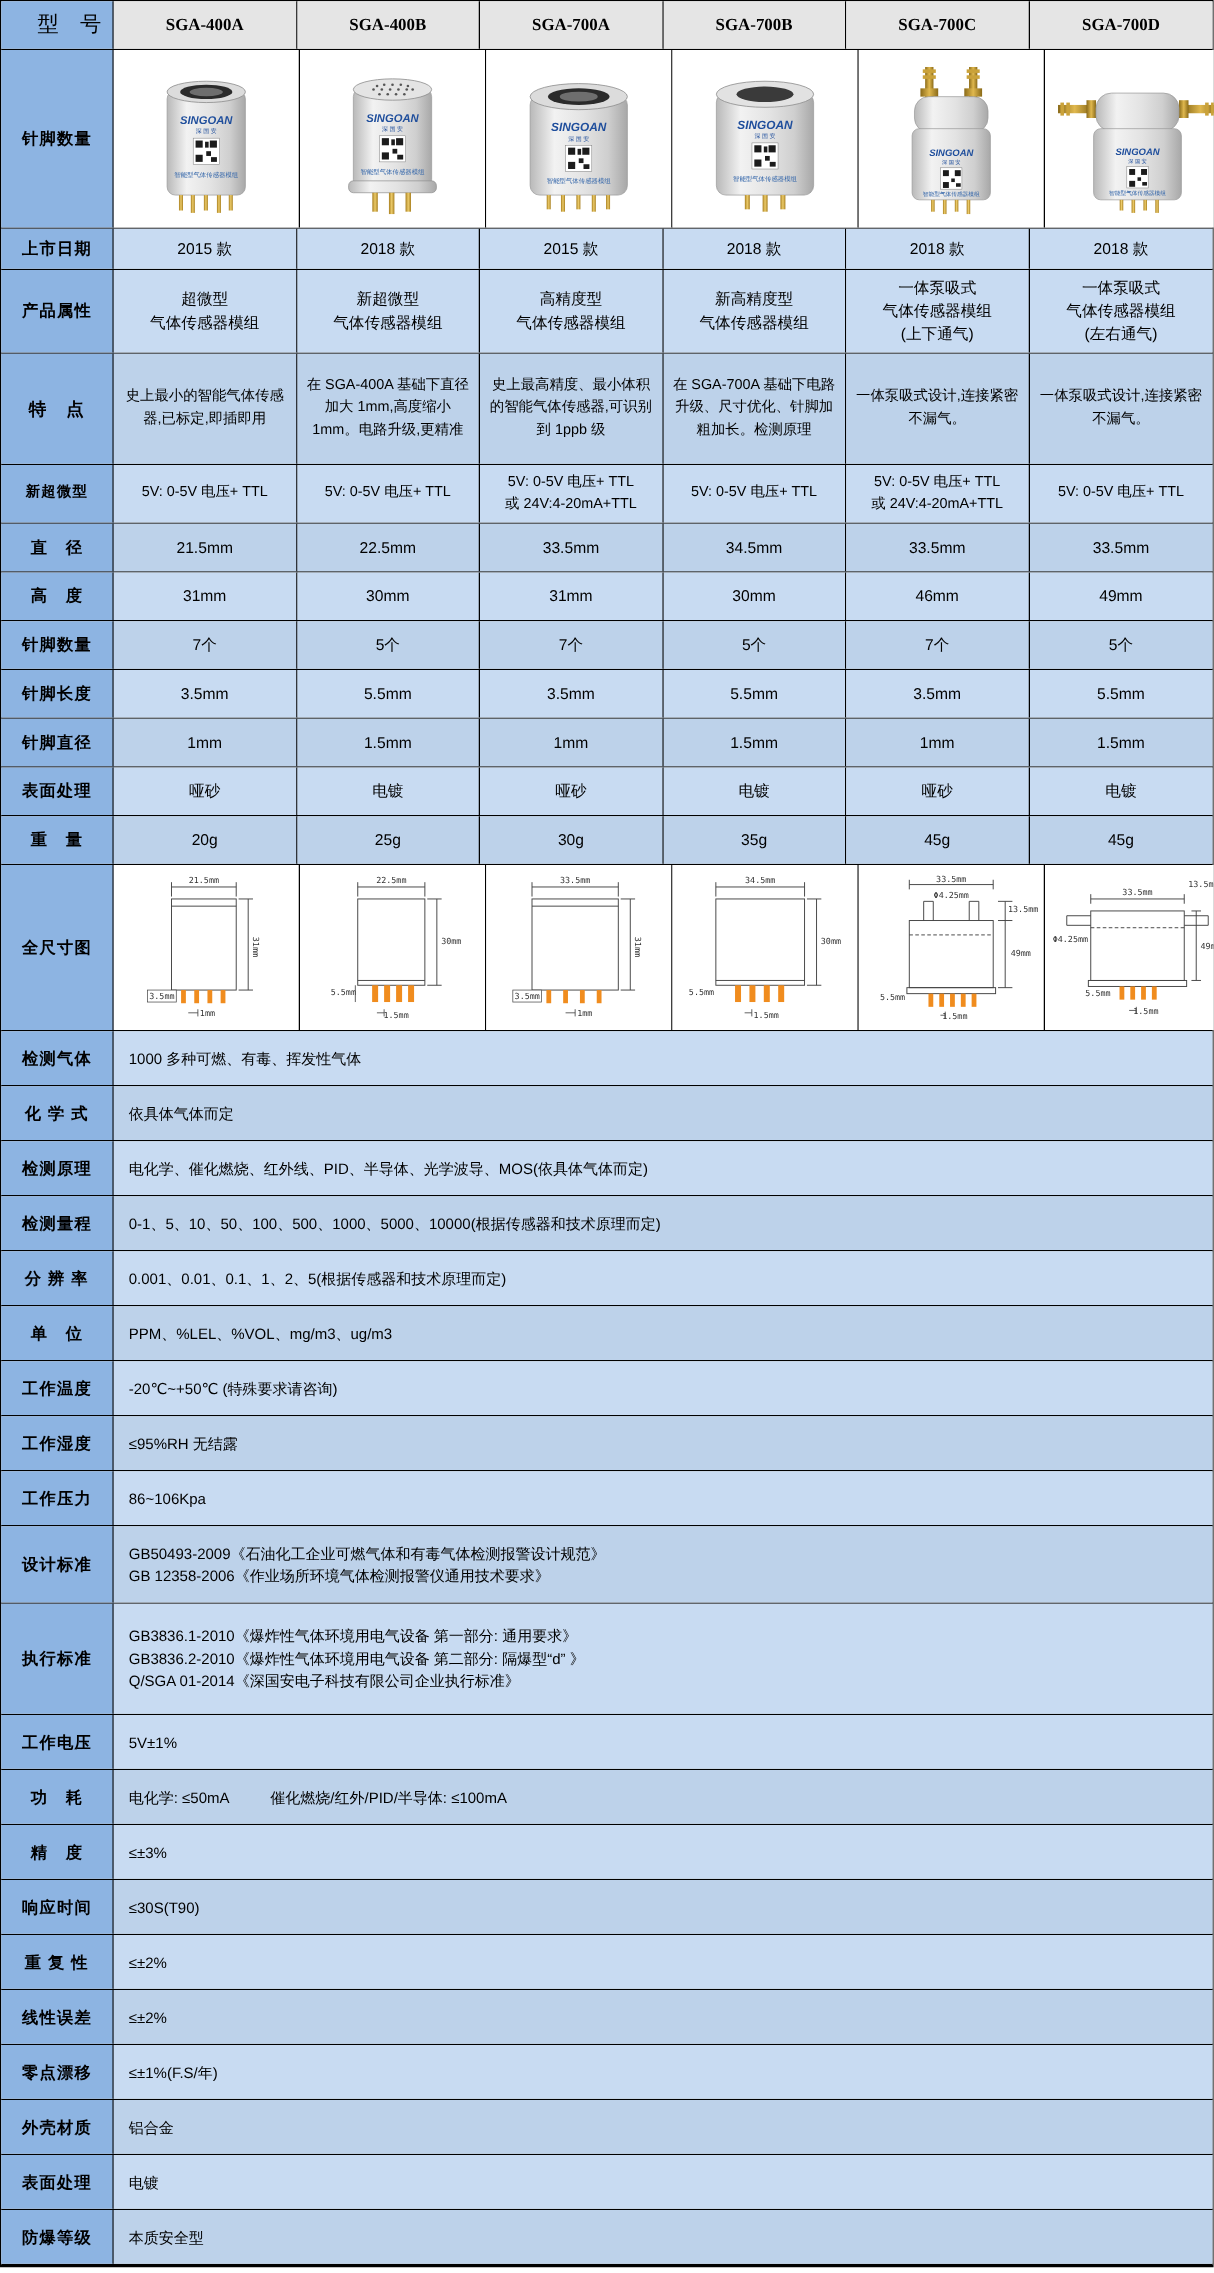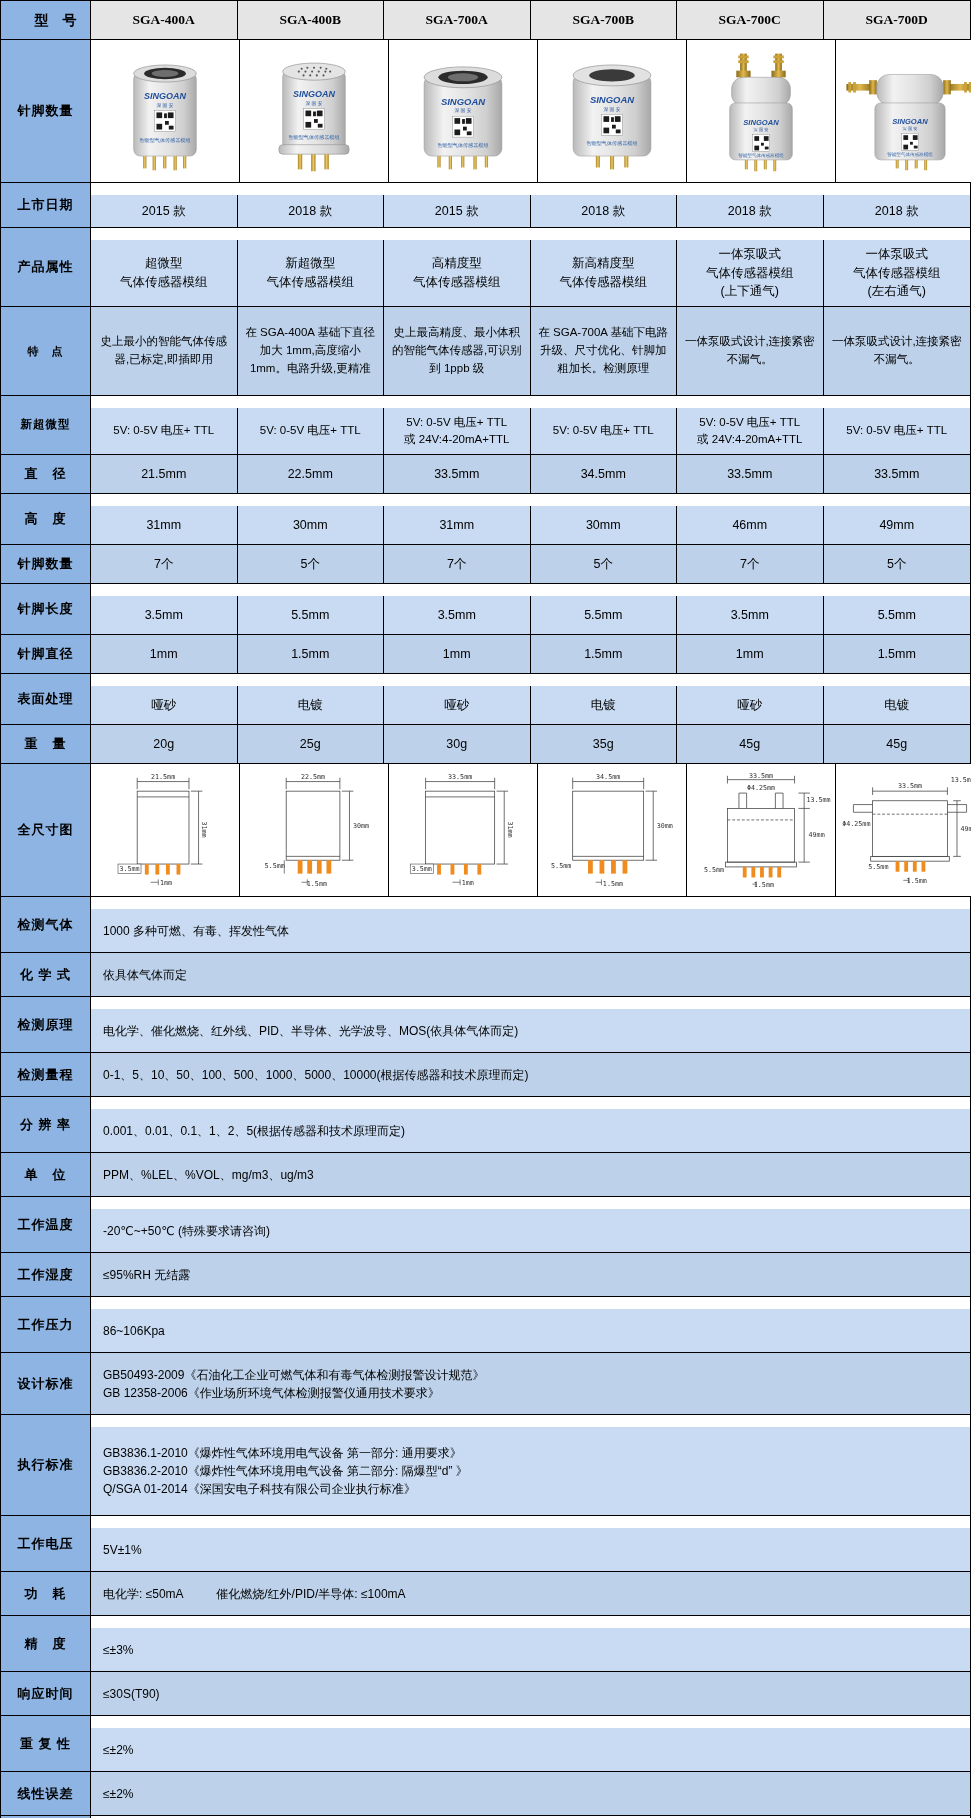--- a/index.html
+++ b/index.html
@@ -6,30 +6,30 @@
   body{width:971px;font-family:"Liberation Sans","DejaVu Sans",sans-serif;color:#000;}
   .tbl{width:969px;border:1px solid #000;border-bottom:2px solid #000;}
   .row{display:grid;grid-template-columns:90px repeat(6,1fr);border-bottom:1px solid #000;}
   .row:last-child{border-bottom:none;}
   .frow{display:grid;grid-template-columns:90px 1fr;border-bottom:1px solid #000;}
   .cell{border-right:1px solid #000;display:flex;align-items:center;justify-content:center;
         text-align:center;padding:3px 4px;font-size:12.5px;line-height:1.5;white-space:pre-wrap;}
   .row .cell:last-child,.frow .cell:last-child{border-right:none;}
   .lab{background:#8DB4E2;font-weight:bold;font-size:13px;letter-spacing:1px;}
   .hdr{background:#e5e5e5;font-weight:bold;font-size:13.5px;font-family:"Liberation Serif","DejaVu Serif",serif;}
-  .hlab{background:#8DB4E2;font-weight:bold;font-size:14px;padding-left:24px;}
-  .bgA{background:#C8DBF2;margin-top:12px;}
+  .hlab{background:#8DB4E2;font-weight:normal;font-size:17px;padding-left:24px;}
+  .bgA{background:#C8DBF2;}
   .bgB{background:#BDD2EA;}
   .white{background:#fff;}
   .val{justify-content:flex-start;text-align:left;padding-left:12px;font-size:12px;}
   .h-head{min-height:32px;}
   .h-photo{height:136px;}
   .h-date{min-height:26px;}
   .h-attr{min-height:60px;}
-  .h-feat{min-height:82px;font-size:11px;}
+  .h-feat{min-height:82px;font-size:14px;}
   .h-sig{min-height:40px;font-size:11.5px;}
   .h-std{min-height:32px;}
   .h-diag{height:126px;}
   .h-full{min-height:37px;}
   .h-design{min-height:55px;}
   .h-exec{min-height:82px;}
   .feat{font-size:11.5px;line-height:1.55;}
   svg{display:block;}
   .dimtxt{font-size:7px;fill:#333;font-family:"DejaVu Sans Mono",monospace;}
 </style>

